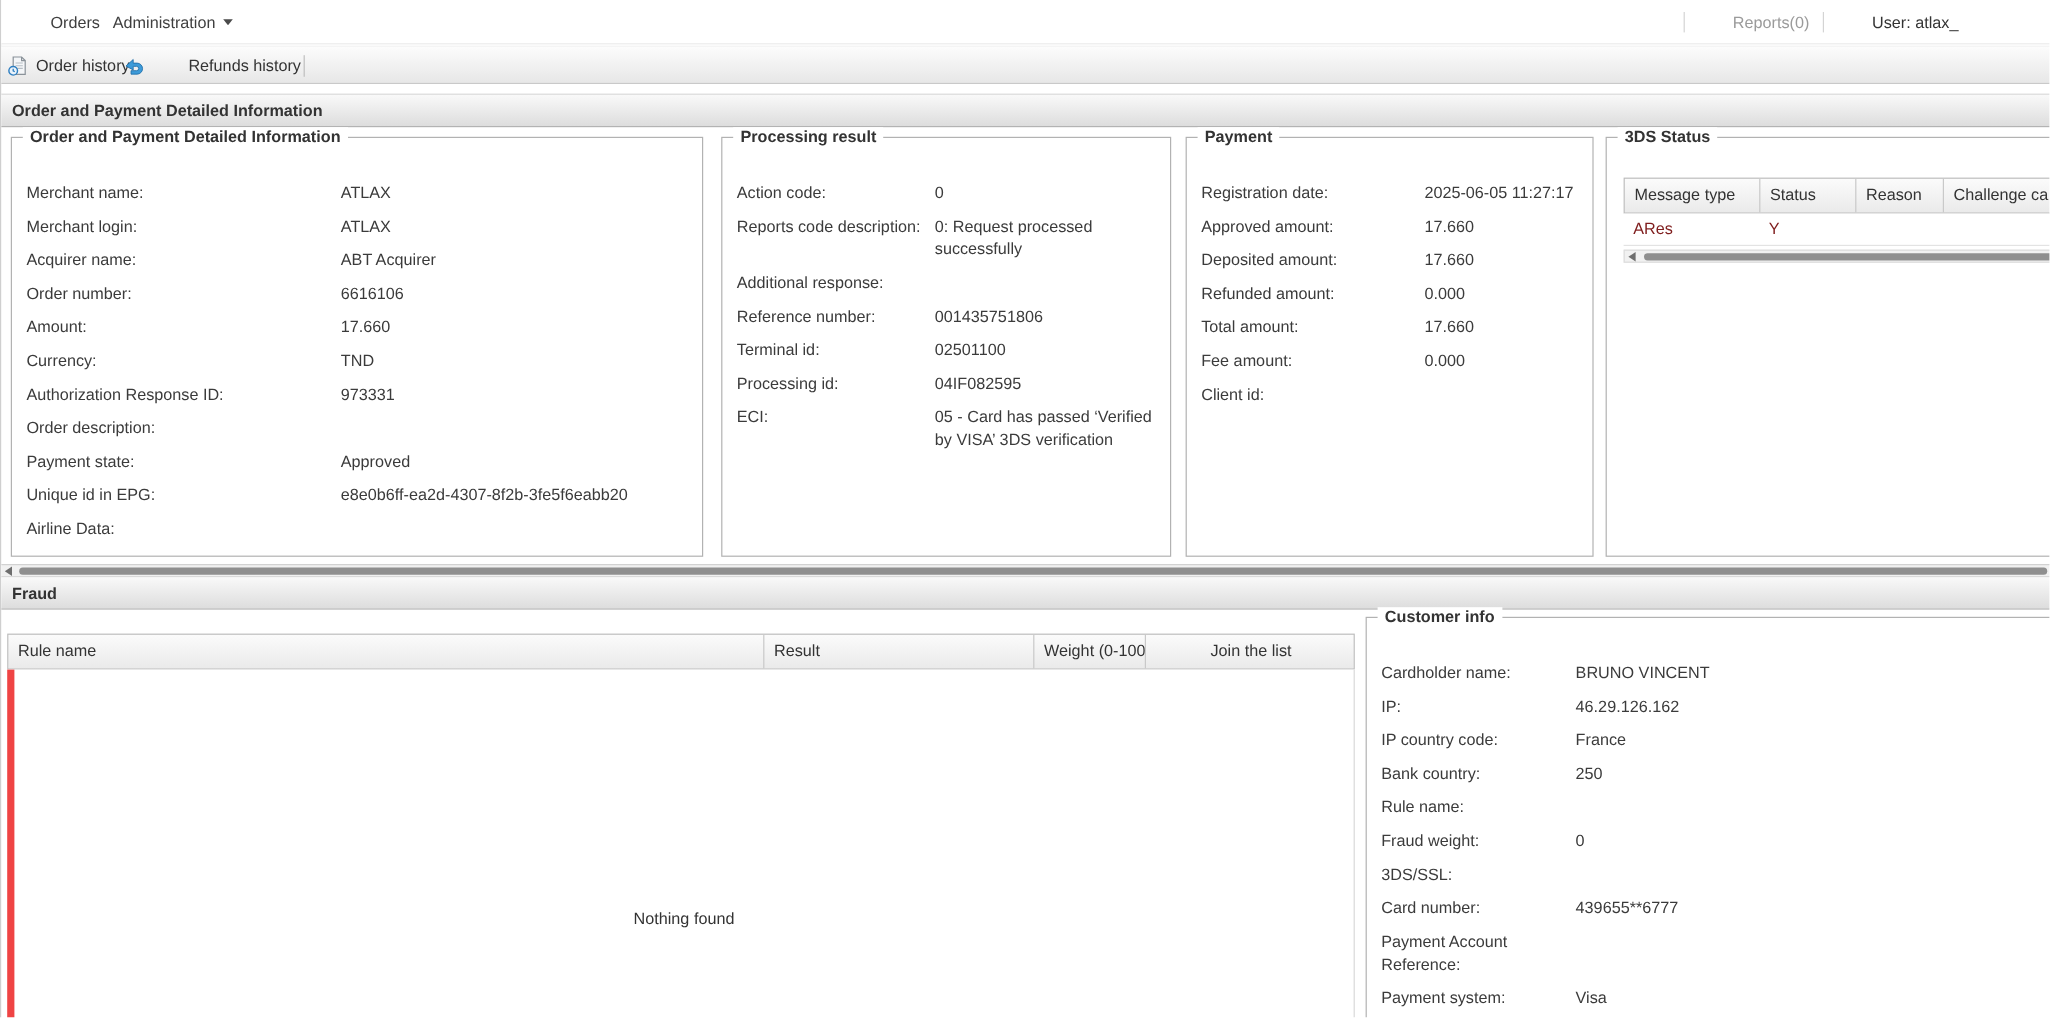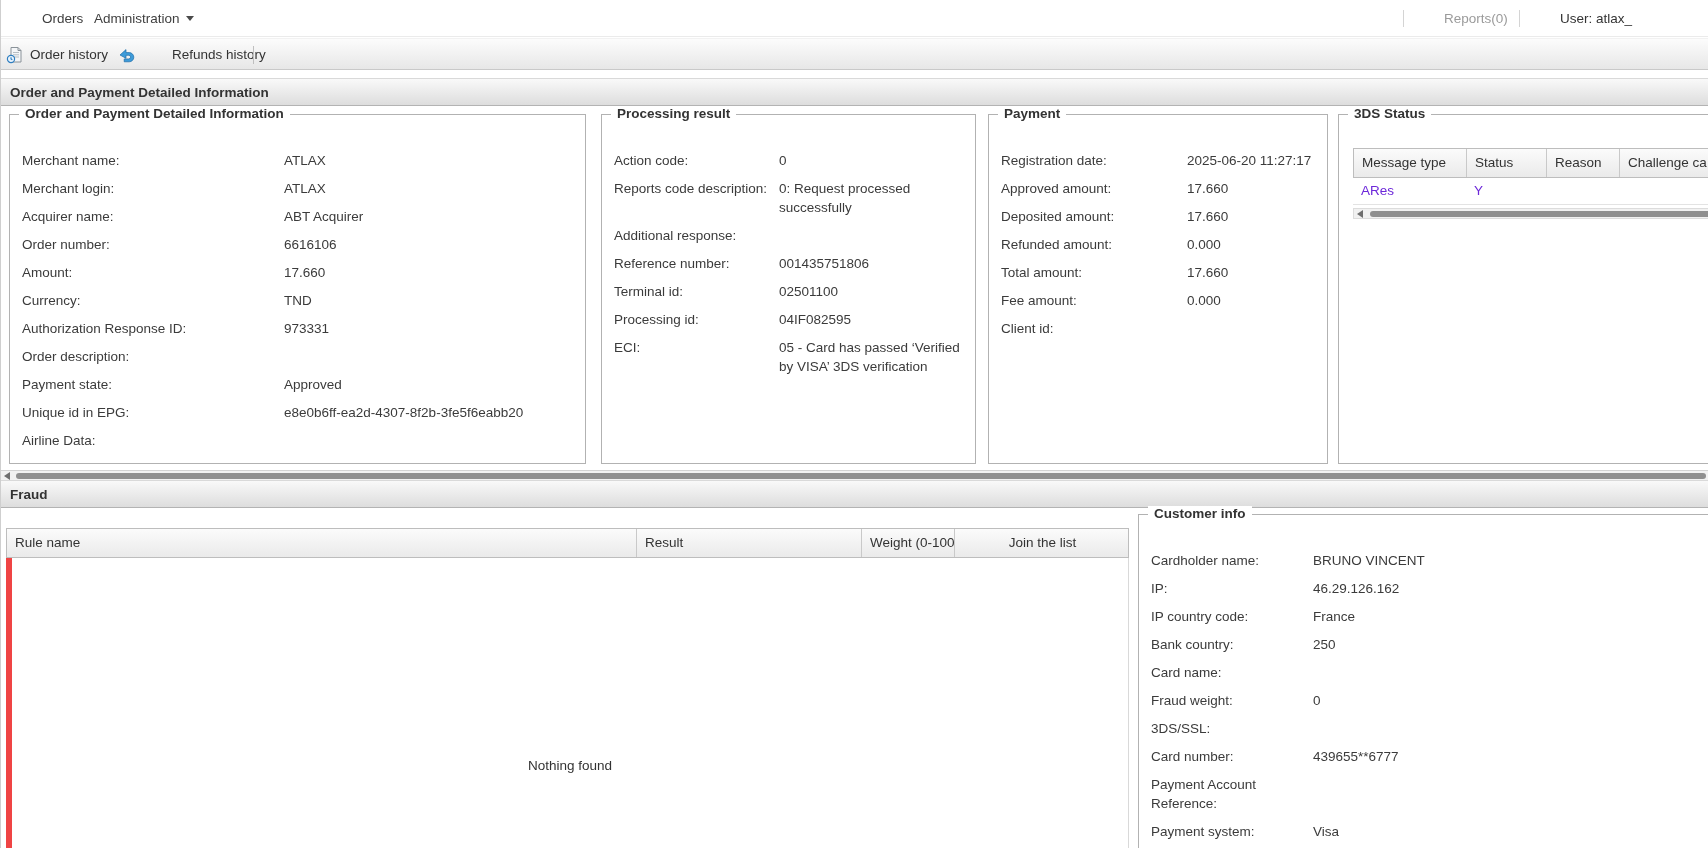--- a/index.html
+++ b/index.html
@@ -38,21 +38,21 @@
   .w262 .kv-label { width:262px; }
   .w165 .kv-label { width:165px; }
   .w186 .kv-label { width:186px; }
   .w162 .kv-label { width:162px; }
 
   
   .grid-head { display:flex; background:linear-gradient(#fbfbfb,#eaeaea); border:1px solid #bdbdbd; }
   .grid-head .cell { padding:5px 8px; line-height:18px; border-right:1px solid #c9c9c9; color:#333; white-space:nowrap; overflow:hidden; flex:0 0 auto; }
   .grid-head .cell:last-child { border-right:none; }
   .grid-row { display:flex; border-bottom:1px solid #e3e3e3; background:#fff; }
-  .grid-row .cell { padding:4px 8px; line-height:18px; color:#6d28d9; white-space:nowrap; flex:0 0 auto; }
+  .grid-row .cell { padding:4px 8px; line-height:18px; color:#7f1d1d; white-space:nowrap; flex:0 0 auto; }
 
   
   .hscroll { position:absolute; background:#f1f1f1; }
   .hscroll .thumb { position:absolute; top:2px; height:6px; background:#8f8f8f; border-radius:3px; }
   .arrow-left { position:absolute; left:3px; top:1px; width:0; height:0; cursor:pointer;
     border-top:4px solid transparent; border-bottom:4px solid transparent; border-right:6px solid #6e6e6e; }
 
   .nothing-found { position:absolute; top:200px; left:0; width:100%; text-align:center; color:#333; }
 
   .cell.center { text-align:center; }
@@ -77,21 +77,21 @@
         <svg viewBox="0 0 18 18" width="18" height="18">
           <path d="M5 1.5 h7 l3 3 V16 H5 Z" fill="#f4f6f8" stroke="#8a9299" stroke-width="1"></path>
           <path d="M12 1.5 v3 h3" fill="none" stroke="#8a9299" stroke-width="1"></path>
           <path d="M7 6.5h6 M7 8.8h6 M7 11h6" stroke="#b6bec4" stroke-width="1"></path>
           <circle cx="5" cy="13" r="3.6" fill="#eaf3fb" stroke="#2f7fc1" stroke-width="1.2"></circle>
           <path d="M5 11.3 V13 l1.3 .8" fill="none" stroke="#2f7fc1" stroke-width="1.1"></path>
         </svg>
       </span>
       <span>Order history</span>
     </div>
-    <div class="tool-btn" style="left:117px;gap:36px;">
+    <div class="tool-btn" style="left:102px;gap:36px;">
       <span class="tool-icon">
         <svg viewBox="0 0 18 18" width="18" height="18">
           <path d="M2 9 L8 3.6 v3 h3.2 a4.6 4.6 0 0 1 0 9.2 H6.2 v-2.9 h4.6 a1.8 1.8 0 0 0 0-3.6 H8 v3 Z" fill="#3d9bd9" stroke="#1d6ca8" stroke-width="0.7"></path>
         </svg>
       </span>
       <span>Refunds history</span>
     </div>
     <div class="vdiv" style="left:252px;"></div>
   </div>
 
@@ -179,21 +179,21 @@
           <div class="kv-value">05 - Card has passed ‘Verified by VISA’ 3DS verification</div>
         </div>
       </div>
   </div>
 
   <div class="panel" style="left:987px; top:114px; width:340px; height:350px;">
     <div class="panel-legend">Payment</div>
     <div class="kv-rows w186">
         <div class="kv-row">
           <div class="kv-label">Registration date:</div>
-          <div class="kv-value">2025-06-20 11:27:17</div>
+          <div class="kv-value">2025-06-05 11:27:17</div>
         </div>
         <div class="kv-row">
           <div class="kv-label">Approved amount:</div>
           <div class="kv-value">17.660</div>
         </div>
         <div class="kv-row">
           <div class="kv-label">Deposited amount:</div>
           <div class="kv-value">17.660</div>
         </div>
         <div class="kv-row">
@@ -269,21 +269,21 @@
         </div>
         <div class="kv-row">
           <div class="kv-label">IP country code:</div>
           <div class="kv-value">France</div>
         </div>
         <div class="kv-row">
           <div class="kv-label">Bank country:</div>
           <div class="kv-value">250</div>
         </div>
         <div class="kv-row">
-          <div class="kv-label">Card name:</div>
+          <div class="kv-label">Rule name:</div>
           <div class="kv-value"></div>
         </div>
         <div class="kv-row">
           <div class="kv-label">Fraud weight:</div>
           <div class="kv-value">0</div>
         </div>
         <div class="kv-row">
           <div class="kv-label">3DS/SSL:</div>
           <div class="kv-value"></div>
         </div>

